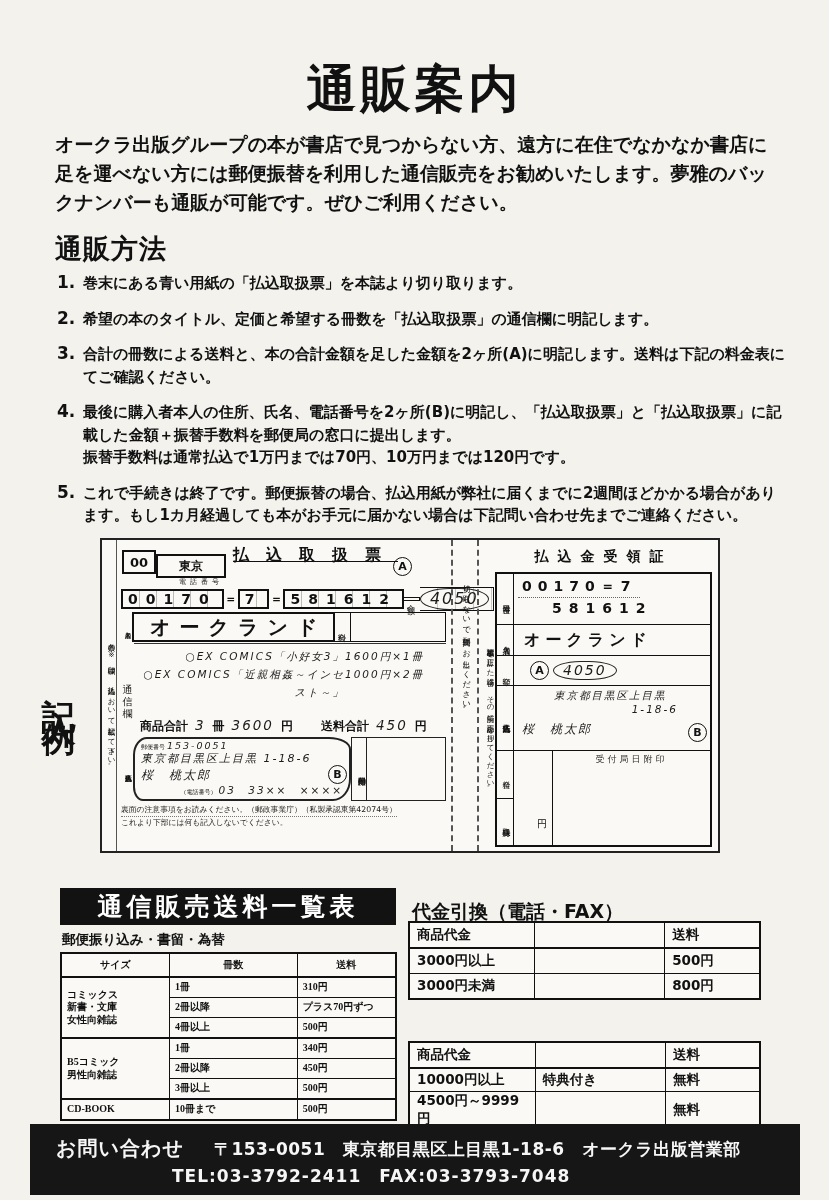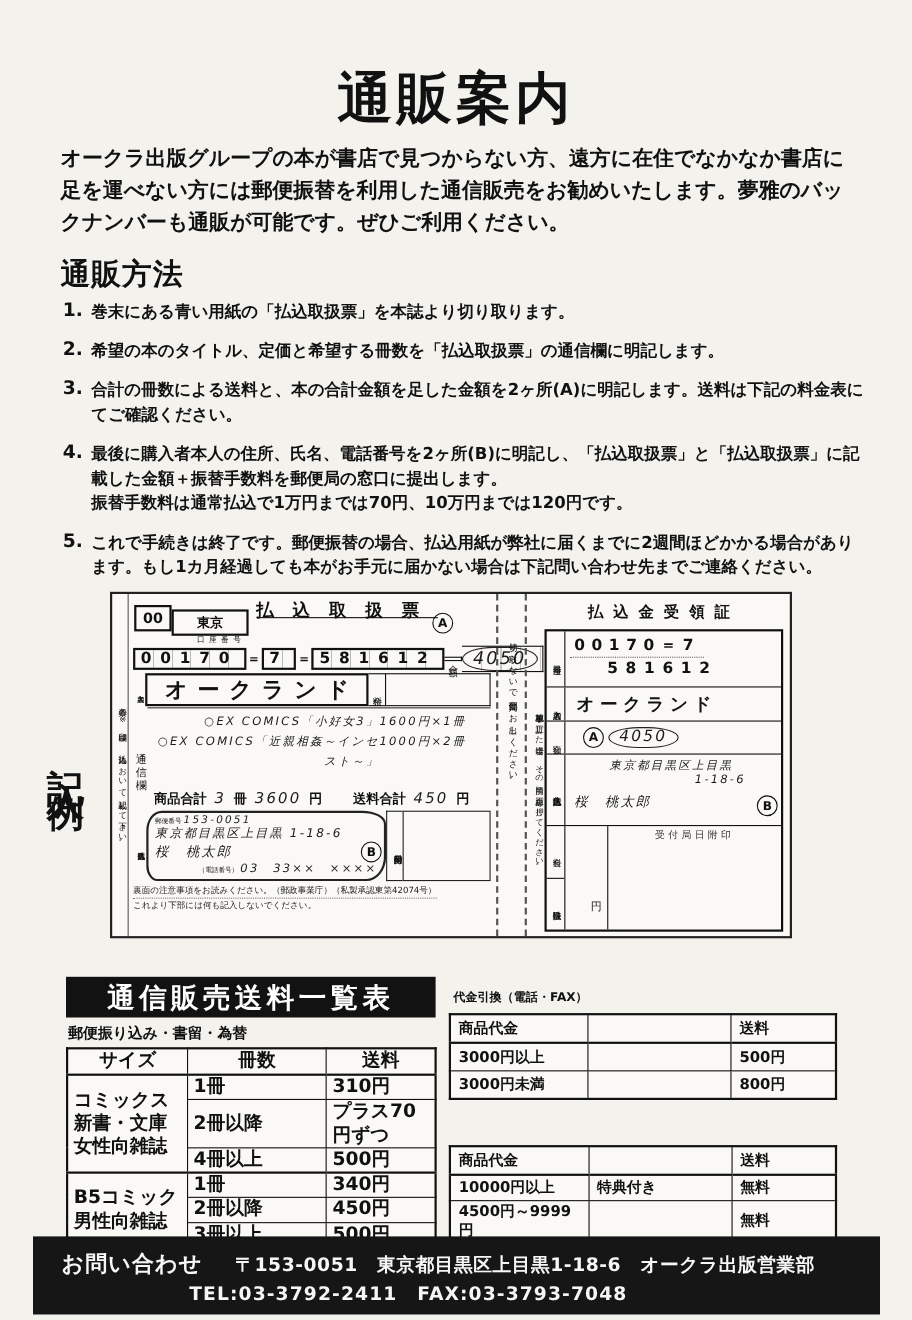--- a/index.html
+++ b/index.html
@@ -120,29 +120,29 @@
   .fee-cell .yen{position:absolute;bottom:14px;right:5px;font-size:10px;}
   .stamp-area{flex:1;padding-top:2px;}
   .stamp-caption{font-size:9px;letter-spacing:3px;text-align:center;color:#333;}
 
   
   .ship-banner{top:888px;left:60px;width:336px;height:37px;background:#121212;color:#fff;
     display:flex;align-items:center;justify-content:center;font-size:25px;font-weight:900;letter-spacing:4px;}
   .ship-subtitle{top:931px;left:62px;font-size:13.5px;font-weight:800;}
   table{border-collapse:collapse;}
   .ship-table{top:952px;left:60px;width:337px;background:#faf9f5;}
-  .ship-table th,.ship-table td{border:1.5px solid #111;font-size:17px;font-weight:700;padding:0 5px;height:19px;line-height:1.25;}
+  .ship-table th,.ship-table td{border:1.5px solid #111;font-size:10px;font-weight:700;padding:0 5px;height:19px;line-height:1.25;font-family:Liberation Serif, serif;}
   .ship-table{border:2.5px solid #111;}
   .ship-table th{height:22px;text-align:center;}
   .ship-table td{text-align:left;}
   .size-cell{white-space:pre-line;vertical-align:middle;font-size:13px;}
   .group-start td{border-top:2px solid #111;}
   .col-size{width:104px;}  .col-qty{width:128px;}  .col-fee{width:95px;}
 
-  .cod-title-1{top:899px;left:412px;font-size:11px;font-weight:800;}
+  .cod-title-1{top:899px;left:412px;font-size:19px;font-weight:800;}
   .cod-table-1{top:921px;left:408px;width:353px;background:#faf9f5;border:2.5px solid #111;}
   .cod-title-2{top:1064px;left:412px;font-size:14.5px;font-weight:800;}
   .cod-table-2{top:1041px;left:408px;width:353px;background:#faf9f5;border:2.5px solid #111;}
   .cod-table-1 th,.cod-table-1 td,.cod-table-2 th,.cod-table-2 td{
     border:1.5px solid #111;font-size:13.5px;font-weight:700;padding:0 7px;height:24px;text-align:left;}
   .cod-table-1 th,.cod-table-2 th{border-bottom:2.5px solid #111;}
   .cod-c1{width:122px;} .cod-c2{width:133px;} .cod-c3{width:88px;}
   .cod-table-2 td{height:22px;}
 
   
@@ -188,21 +188,21 @@
 <div class="abs slip">
   <div class="edge-note vtext">各票の※印欄は、払込人において記載して下さい。</div>
 
   <div class="slip-left">
     <div class="slip-head">
       <span class="corner-box">00</span>
       <span class="office-box">東京</span>
       <span class="slip-title">払込取扱票</span>
       <span class="circ circ-a-head">A</span>
     </div>
-    <div class="acct-label">口座番号</div>
+    <div class="acct-label">電話番号</div>
     <div class="acct-row">
       <span class="dbox">00170</span>
       <span class="dsep">＝</span>
       <span class="dbox">7</span>
       <span class="dsep">＝</span>
       <span class="dbox">581612</span>
       <span class="amt-label vtext">金額</span>
       <span class="amt-cells">
           <span class="oval hand">4050</span>
         </span>

